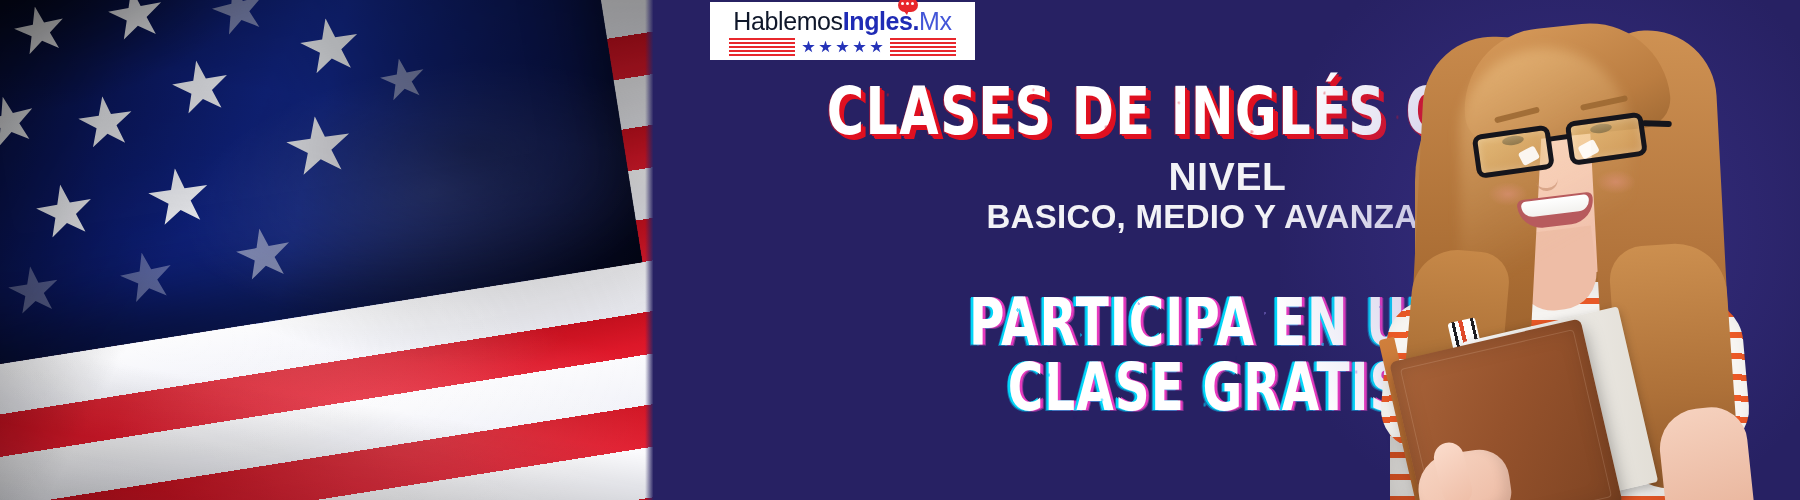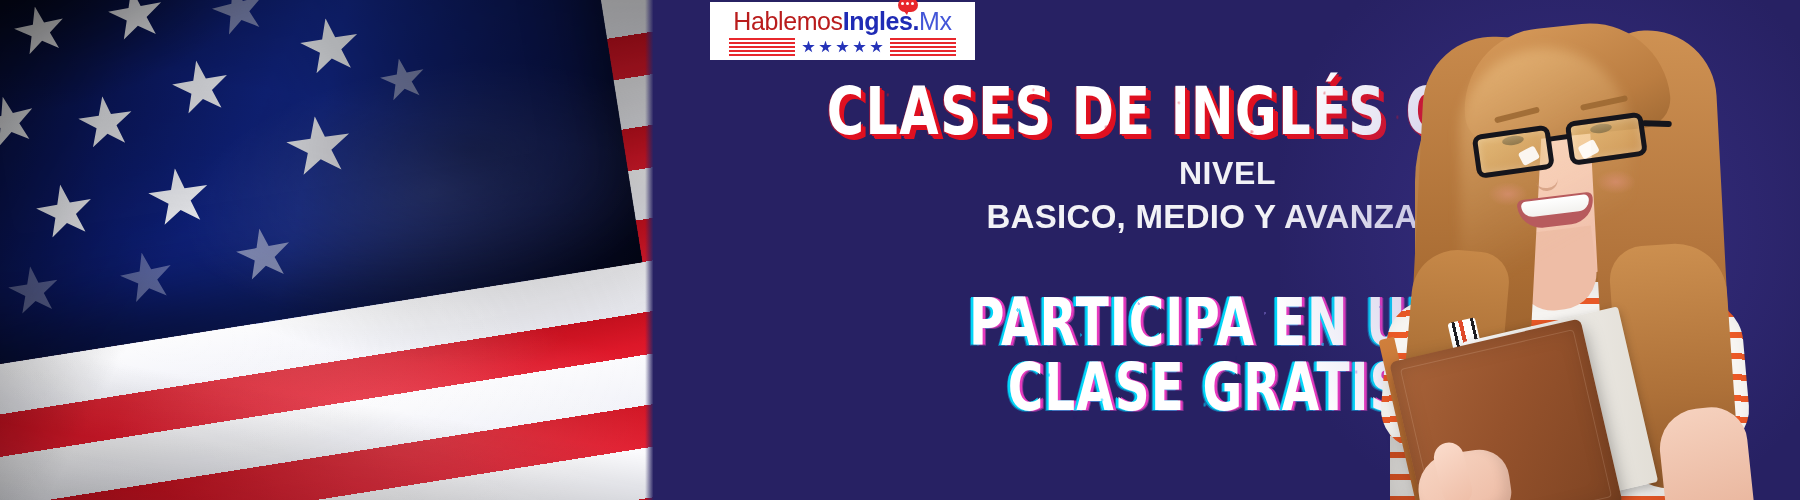--- a/index.html
+++ b/index.html
@@ -92,21 +92,21 @@
     background:#ffffff;
     display:flex; flex-direction:column;
     align-items:center; justify-content:center;
     padding-top:3px;
   }
   .logo-word {
     font-size:25px; letter-spacing:-.4px;
     color:#3b4fd6; white-space:nowrap; line-height:1;
     position:relative;
   }
-  .logo-word .w-hablemos { font-weight:400; color:#b91c1c; }
+  .logo-word .w-hablemos { font-weight:400; color:#0f172a; }
   .logo-word .w-ingles { font-weight:700; color:#1f2bb5; }
   .logo-word .w-dot { font-weight:700; color:#1f2bb5; }
   .logo-word .w-mx { font-weight:400; color:#4356d8; }
   .bubble {
     position:absolute; top:-11px; right:34px;
     width:20px; height:14px; border-radius:7px;
     background:#e8272c;
   }
   .bubble::after {
     content:""; position:absolute; bottom:-3px; left:5px;
@@ -171,21 +171,21 @@
   }
 
   
   .sub {
     position:absolute; left:0; right:0;
     text-align:center;
     color:#f2f2f6;
     font-weight:700;
     font-family:"Liberation Sans", sans-serif;
   }
-  .sub-1 { top:155px; font-size:32px; letter-spacing:.6px; }
+  .sub-1 { top:155px; font-size:39px; letter-spacing:.6px; }
   .sub-2 { top:198px; font-size:33px; letter-spacing:.3px; }
 
   
   .cta {
     position:absolute; left:0; right:0;
     text-align:center;
   }
   .cta .c-text {
     display:inline-block;
     font-family:"DejaVu Sans", sans-serif;

